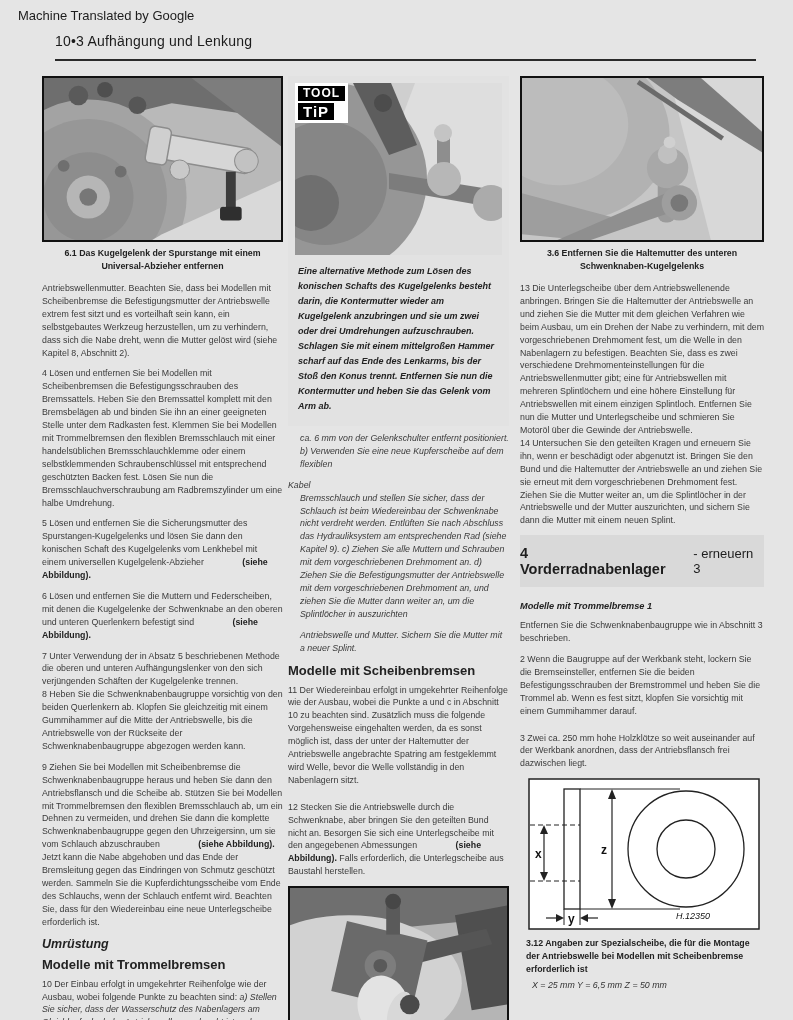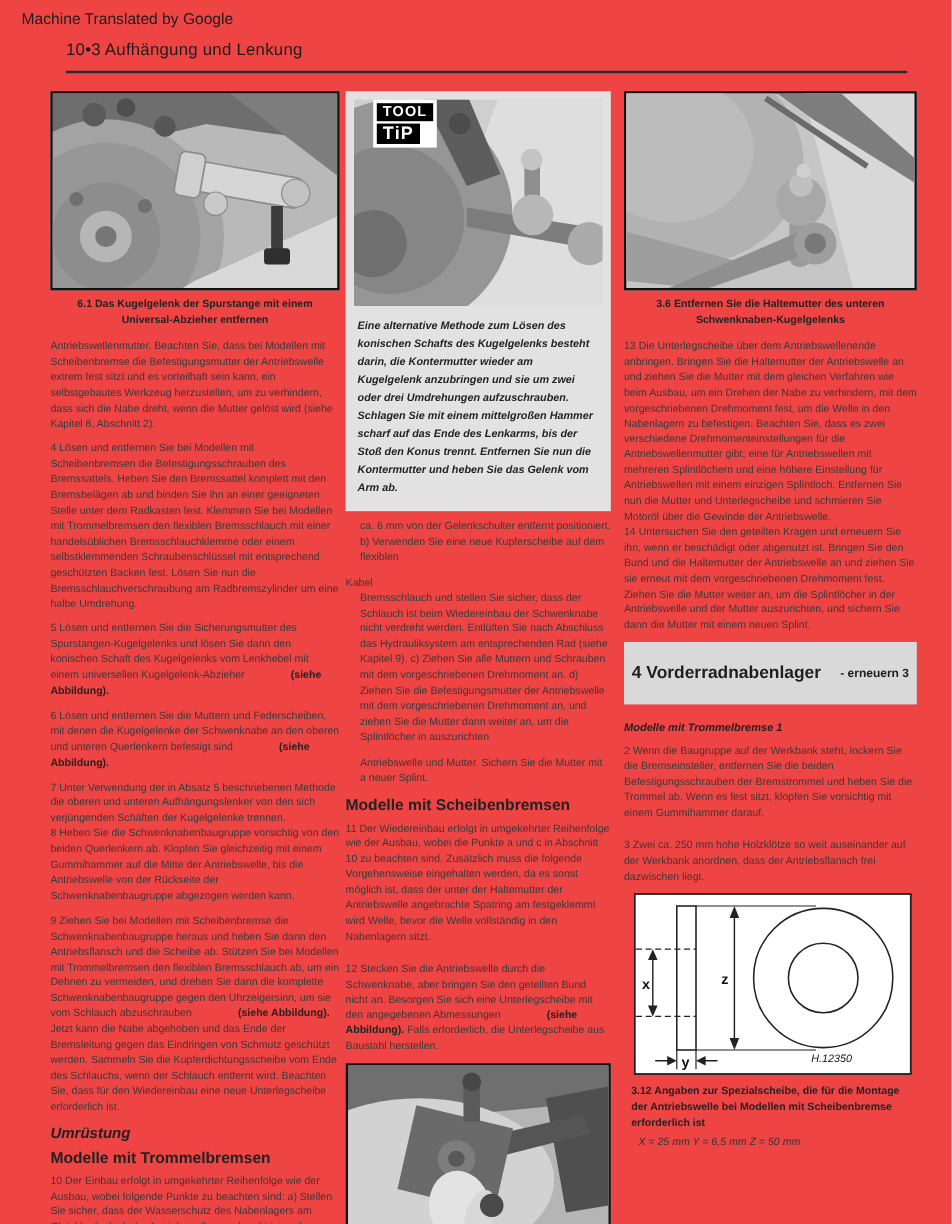--- a/index.html
+++ b/index.html
@@ -1,48 +1,48 @@
 <!DOCTYPE html>
 <html><head>
 <meta charset="utf-8">
 <style>
   html,body{margin:0;padding:0;background:#fff;}
-  .page{position:relative;width:793px;height:1020px;background:#ef4444;
+  .page{position:relative;width:793px;height:1020px;background:#e5e5e5;
         font-family:"Liberation Sans","DejaVu Sans",sans-serif;color:#333;overflow:hidden;}
   .watermark{position:absolute;left:18px;top:8px;font-size:13px;color:#1c1c1c;}
   .page-header{position:absolute;left:55px;top:33px;font-size:14px;color:#1c1c1c;letter-spacing:.2px;}
   .header-rule{position:absolute;left:55px;top:59px;width:701px;height:2px;background:#2a2a2a;}
   .col{position:absolute;top:76px;}
   .col1{left:42px;width:241px;}
   .col2{left:288px;width:221px;}
   .col3{left:520px;width:244px;}
   .photo{border:2px solid #111;display:block;width:100%;box-sizing:border-box;background:#bbb;}
   .caption{font-size:8.8px;font-weight:bold;text-align:center;line-height:13px;margin:5px 4px 9px;color:#222;}
   .caption-left{font-size:8.8px;font-weight:bold;text-align:left;line-height:13px;margin:7px 0 4px 6px;color:#222;}
   .para{font-size:8.8px;line-height:12.9px;margin:0 0 8px;color:#3a3a3a;}
   .para b{color:#222;margin-left:36px;}
   .tight{margin-bottom:0;}
-  .ital{}
+  .ital{font-style:italic;}
   .ind{padding-left:12px;}
   .h-italic{font-size:12.5px;font-weight:bold;font-style:italic;color:#222;margin:4px 0 6px;}
   .h-bold{font-size:13px;font-weight:bold;color:#222;margin:0 0 6px;}
   .h-bold-sm{font-size:9.2px;font-weight:bold;font-style:italic;color:#222;margin:0 0 8px;}
   .tooltip-box{background:#e2e2e2;padding:7px 7px 4px;position:relative;box-sizing:border-box;}
   .tooltip-photo-wrap{position:relative;}
-  .tooltip-logo{position:absolute;left:16px;top:0px;background:#fff;padding:3px;line-height:0;z-index:2;}
+  .tooltip-logo{position:absolute;left:0px;top:0px;background:#fff;padding:3px;line-height:0;z-index:2;}
   .tooltip-logo .t1{display:inline-block;background:#000;color:#fff;font-weight:bold;
       font-size:12px;line-height:15px;padding:0 5px;letter-spacing:1px;}
   .tooltip-logo .t2{display:block;background:#000;color:#fff;font-weight:bold;
       font-size:15px;line-height:17px;padding:0 5px;margin-top:2px;width:max-content;letter-spacing:1px;}
   .tooltip-text{font-size:9px;font-weight:bold;font-style:italic;line-height:15px;color:#222;
       padding:9px 3px 8px;}
   .section-box{background:#d9d9d9;height:52px;display:flex;align-items:center;justify-content:center;
       margin:8px 0 14px;gap:16px;}
   .section-box .big{font-size:14.5px;font-weight:bold;color:#1e1e1e;}
-  .section-box .reg{font-size:10px;font-weight:bold;color:#1e1e1e;}
+  .section-box .reg{font-size:13px;font-weight:normal;color:#1e1e1e;}
   .diagram-wrap{margin:4px 0 0 8px;width:232px;}
   .dims{font-size:8.8px;font-style:italic;margin:2px 0 0 12px;color:#333;}
   .spacer6{height:6px;}
 </style>
 </head>
 <body>
 
 <div class="page">
 
   <div class="watermark">Machine Translated by Google</div>
@@ -164,20 +164,21 @@
 
     <p class="para tight"><span>13 Die Unterlegscheibe über dem Antriebswellenende anbringen. Bringen Sie die Haltemutter der Antriebswelle an und ziehen Sie die Mutter mit dem gleichen Verfahren wie beim Ausbau, um ein Drehen der Nabe zu verhindern, mit dem vorgeschriebenen Drehmoment fest, um die Welle in den Nabenlagern zu befestigen. Beachten Sie, dass es zwei verschiedene Drehmomenteinstellungen für die Antriebswellenmutter gibt; eine für Antriebswellen mit mehreren Splintlöchern und eine höhere Einstellung für Antriebswellen mit einem einzigen Splintloch. Entfernen Sie nun die Mutter und Unterlegscheibe und schmieren Sie Motoröl über die Gewinde der Antriebswelle.</span></p>
     <p class="para"><span>14 Untersuchen Sie den geteilten Kragen und erneuern Sie ihn, wenn er beschädigt oder abgenutzt ist. Bringen Sie den Bund und die Haltemutter der Antriebswelle an und ziehen Sie sie erneut mit dem vorgeschriebenen Drehmoment fest. Ziehen Sie die Mutter weiter an, um die Splintlöcher in der Antriebswelle und der Mutter auszurichten, und sichern Sie dann die Mutter mit einem neuen Splint.</span></p>
 
     <div class="section-box">
       <span class="big">4 Vorderradnabenlager</span>
         <span class="reg"> - erneuern 3</span>
     </div>
 
     <div class="h-bold-sm">Modelle mit Trommelbremse 1</div>
+    <p class="para"><span>Entfernen Sie die Schwenknabenbaugruppe wie in Abschnitt 3 beschrieben.</span></p>
     <p class="para"><span>2 Wenn die Baugruppe auf der Werkbank steht, lockern Sie die Bremseinsteller, entfernen Sie die beiden Befestigungsschrauben der Bremstrommel und heben Sie die Trommel ab. Wenn es fest sitzt, klopfen Sie vorsichtig mit einem Gummihammer darauf.</span></p>
     <div class="spacer6"></div>
     <p class="para"><span>3 Zwei ca. 250 mm hohe Holzklötze so weit auseinander auf der Werkbank anordnen, dass der Antriebsflansch frei dazwischen liegt.</span></p>
 
     <div class="diagram-wrap">
       <svg width="232" height="152" viewBox="0 0 232 152" style="display:block;font-family:'Liberation Sans',sans-serif;">
         <rect x="1" y="1" width="230" height="150" fill="#fff" stroke="#222" stroke-width="1.5"></rect>
 
         <rect x="36" y="11" width="16" height="120" fill="#fff" stroke="#222" stroke-width="1.3"></rect>
         <line x1="2" y1="47" x2="52" y2="47" stroke="#222" stroke-width="1" stroke-dasharray="5,3"></line>

